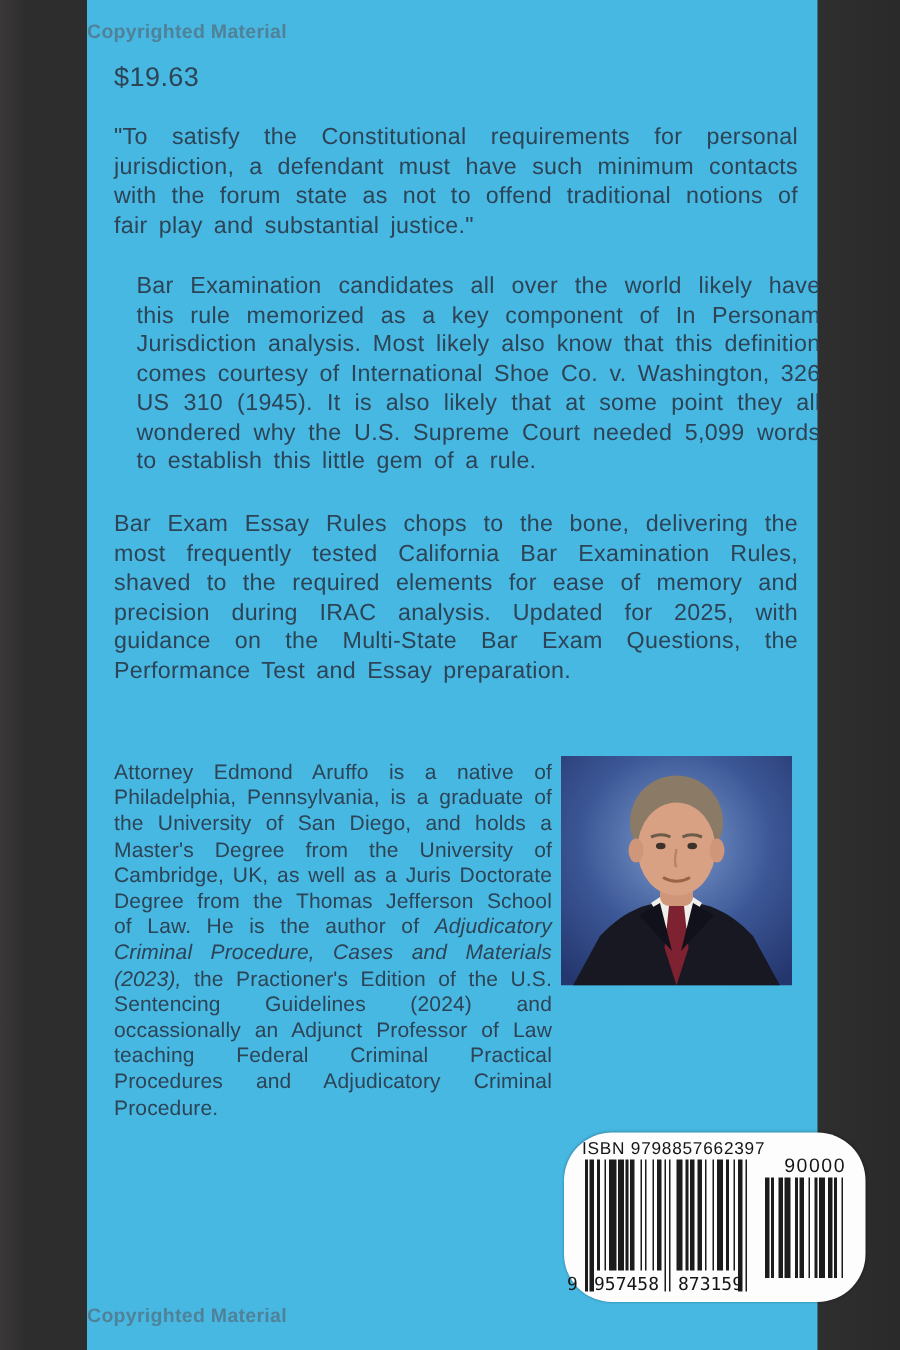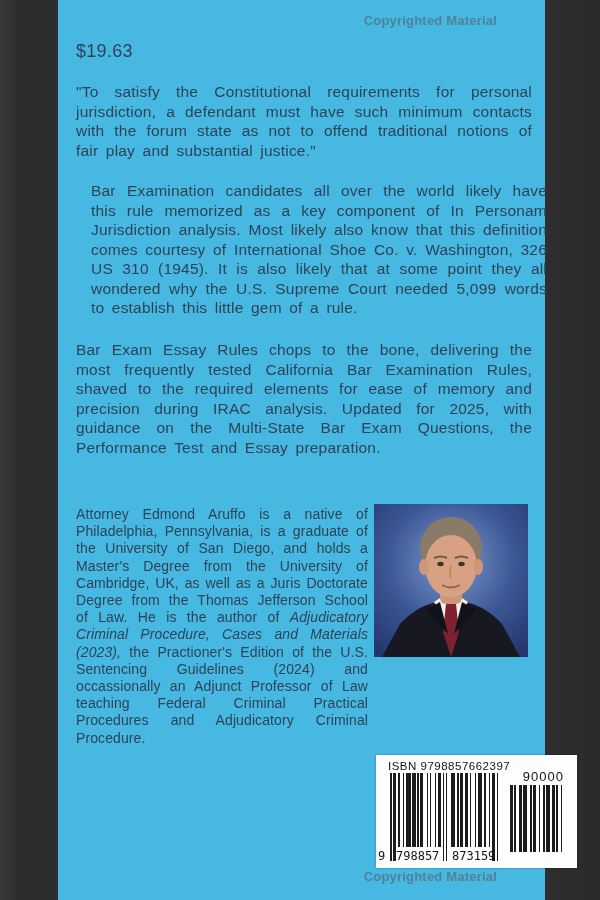--- a/index.html
+++ b/index.html
@@ -12,21 +12,21 @@
   .page{
     position:relative;width:600px;height:900px;overflow:hidden;
     background:linear-gradient(90deg,#3a3839 0%,#2e2d2e 3%,#302f30 90%,#2b2a2b 100%);
     font-family:"Liberation Sans",sans-serif;
   }
   .cover{
     position:absolute;left:58px;top:0;width:487px;height:900px;
     background:var(--cover);
   }
   .wm{
-    position:absolute;left:58px;width:439px;text-align:right;
+    position:absolute;left:58px;width:439px;text-align:left;
     font-size:13px;font-weight:bold;color:var(--watermark);
     letter-spacing:.2px;opacity:.8;
   }
   .wm-top{top:13px;}
   .wm-bottom{top:869px;}
   .price-row{
     position:absolute;left:76px;top:41px;display:flex;gap:26px;
     font-size:18px;color:var(--text);letter-spacing:.3px;white-space:nowrap;
   }
   .tagline{font-style:italic;}
@@ -44,21 +44,21 @@
     text-align:justify;word-spacing:1.5px;letter-spacing:.1px;
   }
   .bio{top:506px;}
   .more-info{top:756px;line-height:19px;}
   .photo{
     position:absolute;left:374px;top:504px;width:154px;height:153px;
     display:block;
   }
   .barcode-box{
     position:absolute;left:376px;top:755px;width:201px;height:113px;
-    background:#fdfdfd;box-shadow:0 0 2px rgba(0,0,0,.35);
+    background:#fdfdfd;box-shadow:0 0 2px rgba(0,0,0,.35);border-radius:32px;
   }
   .isbn-label{
     position:absolute;left:12px;top:5px;font-size:11.5px;color:#151515;
     letter-spacing:.5px;white-space:nowrap;
   }
   .ean13{position:absolute;left:14px;top:18px;display:flex;align-items:flex-start;}
   .ean5{position:absolute;left:134px;top:30px;display:flex;align-items:flex-start;}
   .bar{background:#1c1c1c;}
   .gap{background:transparent;}
   .supp-label{
@@ -207,20 +207,20 @@
         <div class="bar" style="width: 4.35px; height: 67px;"></div>
         <div class="gap" style="width: 1.45px; height: 1px;"></div>
         <div class="bar" style="width: 2.9px; height: 67px;"></div>
         <div class="gap" style="width: 1.45px; height: 1px;"></div>
         <div class="bar" style="width: 1.45px; height: 67px;"></div>
         <div class="gap" style="width: 2.9px; height: 1px;"></div>
         <div class="bar" style="width: 1.45px; height: 67px;"></div>
       </div>
     <div class="ean-digits">
       <span class="d-left">9</span>
-      <span class="d-mid">798857</span>
+      <span class="d-mid">957458</span>
       <span class="d-right">873159</span>
     </div>
   </div>
 
   <div class="wm wm-bottom">Copyrighted Material</div>
 
 </div>
 
 </body></html>

